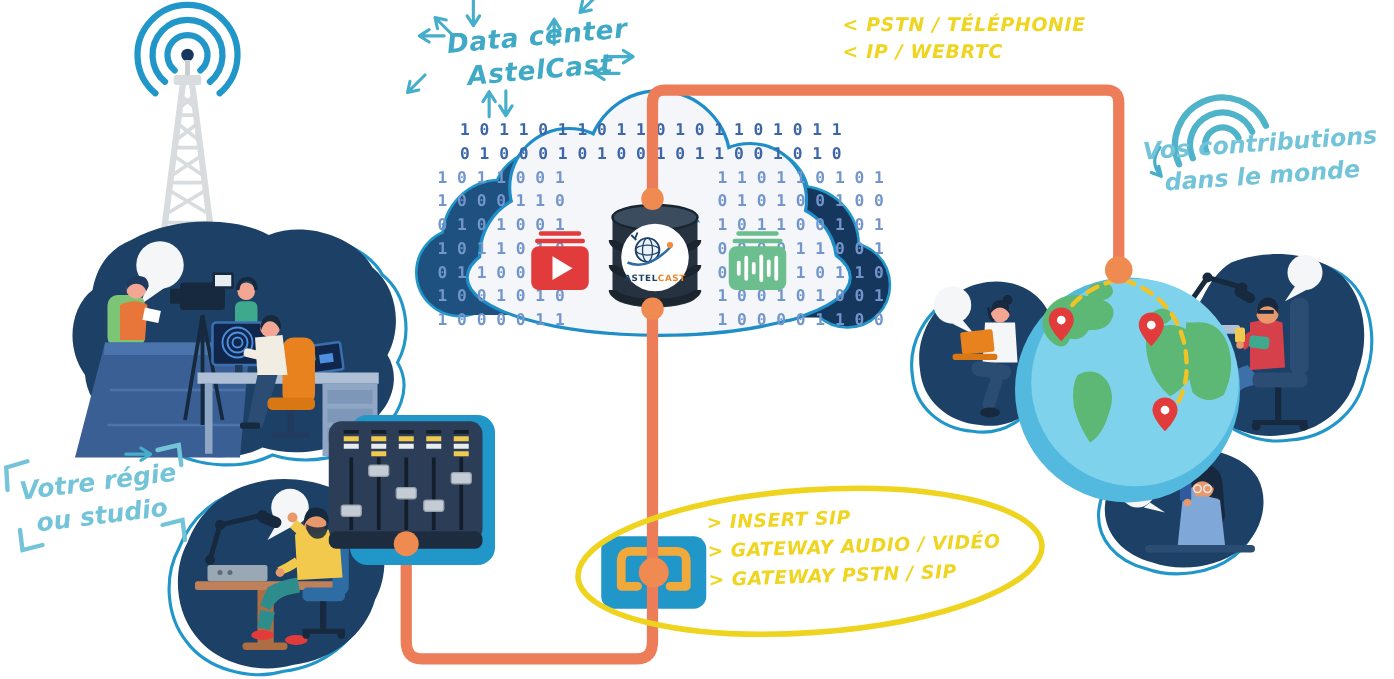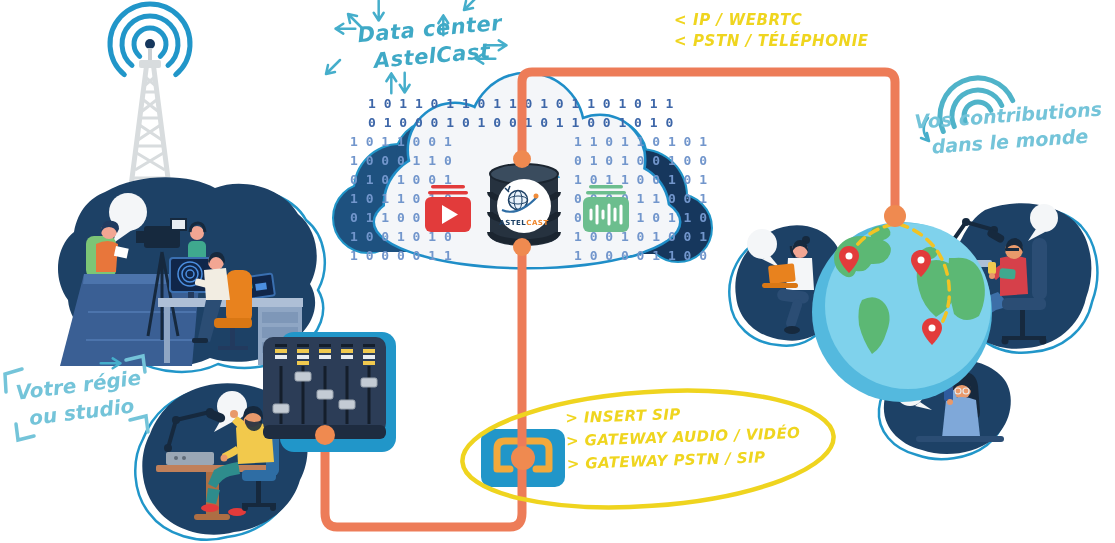--- a/index.html
+++ b/index.html
@@ -478,22 +478,22 @@
     <path d="M130,420 L146,416 L148,432"></path>
   </g>
 </svg>
 
 <div class="hand dc-caption">
   <div>Data center</div>
   <div>AstelCast</div>
 </div>
 
 <div class="hand protocols">
+  <div>&lt; PSTN / TÉLÉPHONIE</div>
   <div>&lt; IP / WEBRTC</div>
-  <div>&lt; PSTN / TÉLÉPHONIE</div>
 </div>
 
 <div class="hand right-caption">
   <div>Vos contributions</div>
   <div>dans le monde</div>
 </div>
 
 <div class="hand left-caption">
   <div>Votre régie</div>
   <div>ou studio</div>

